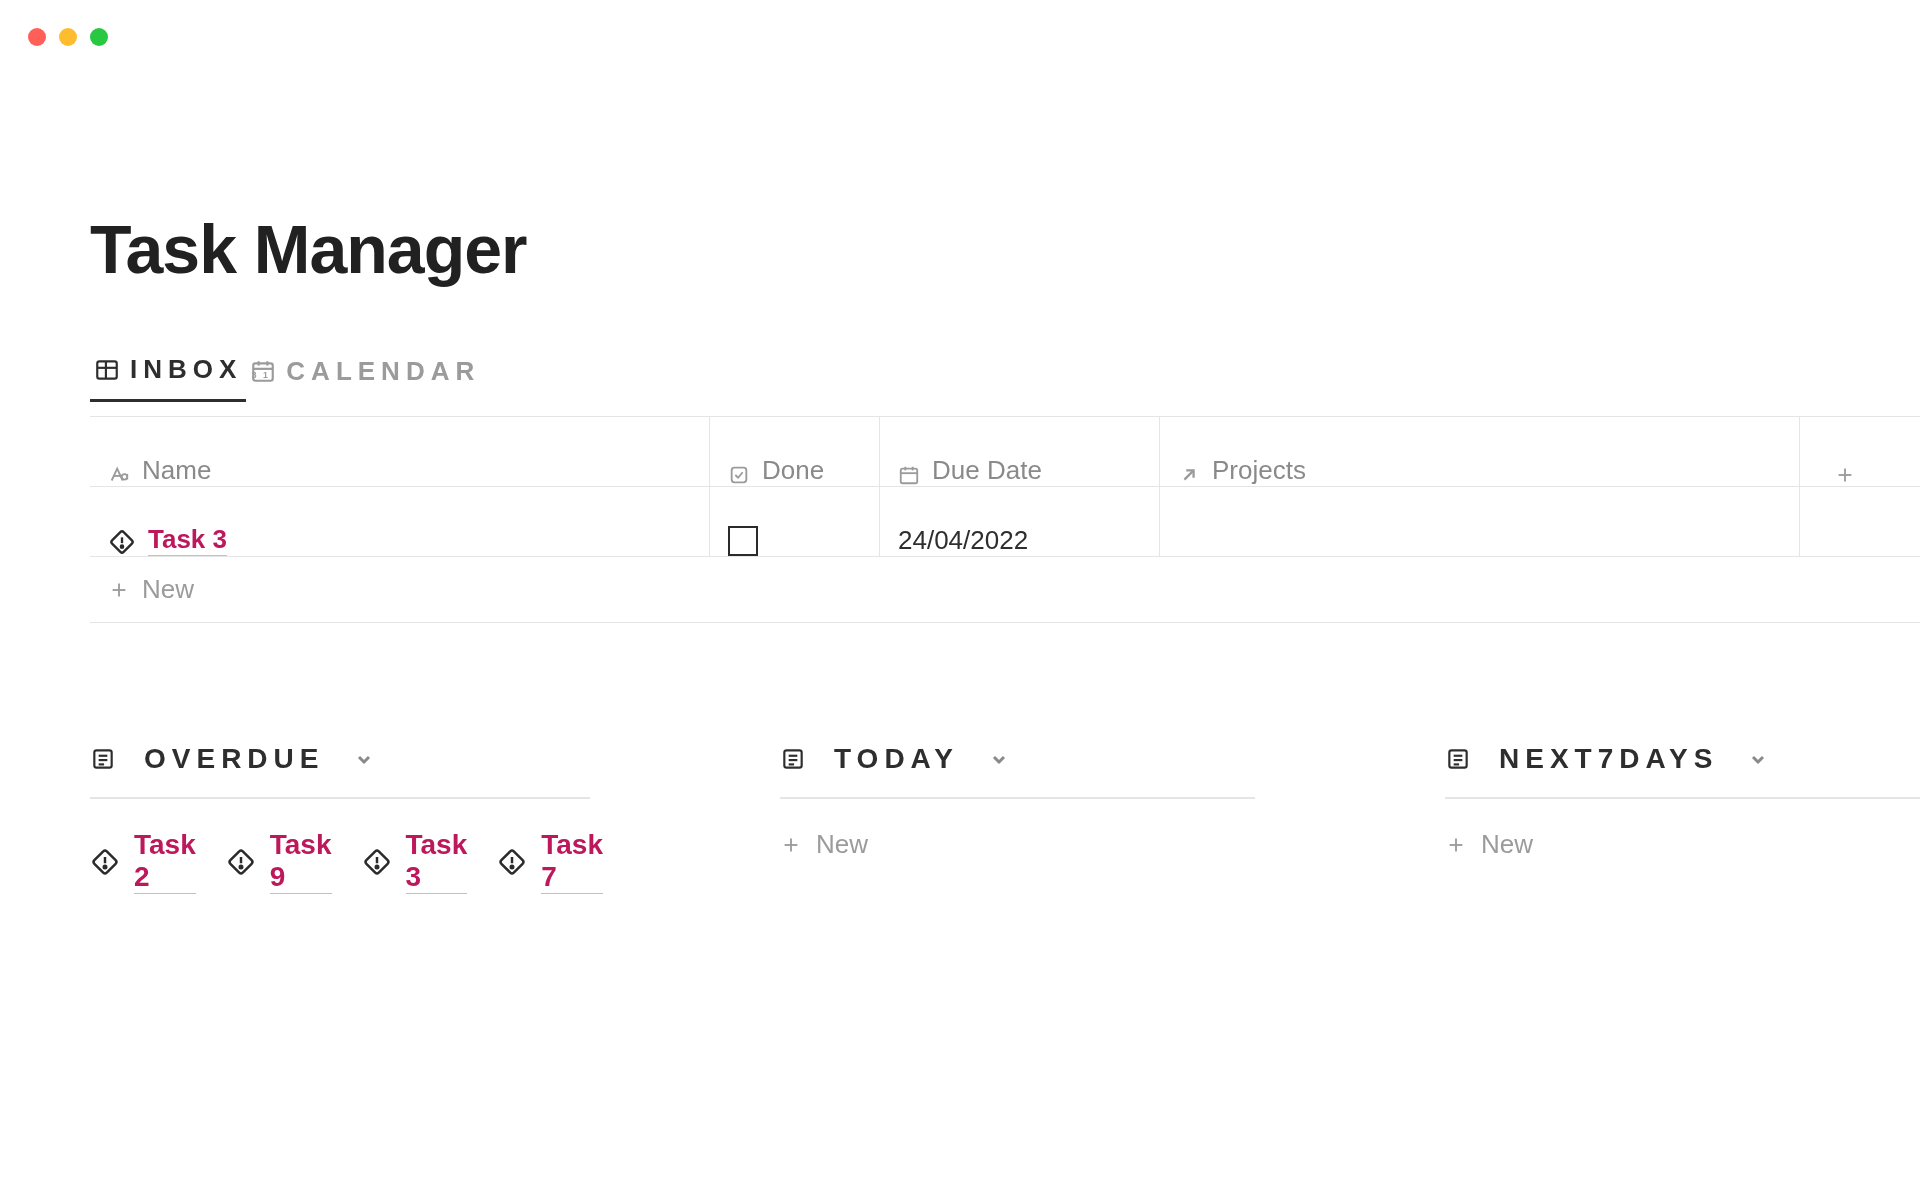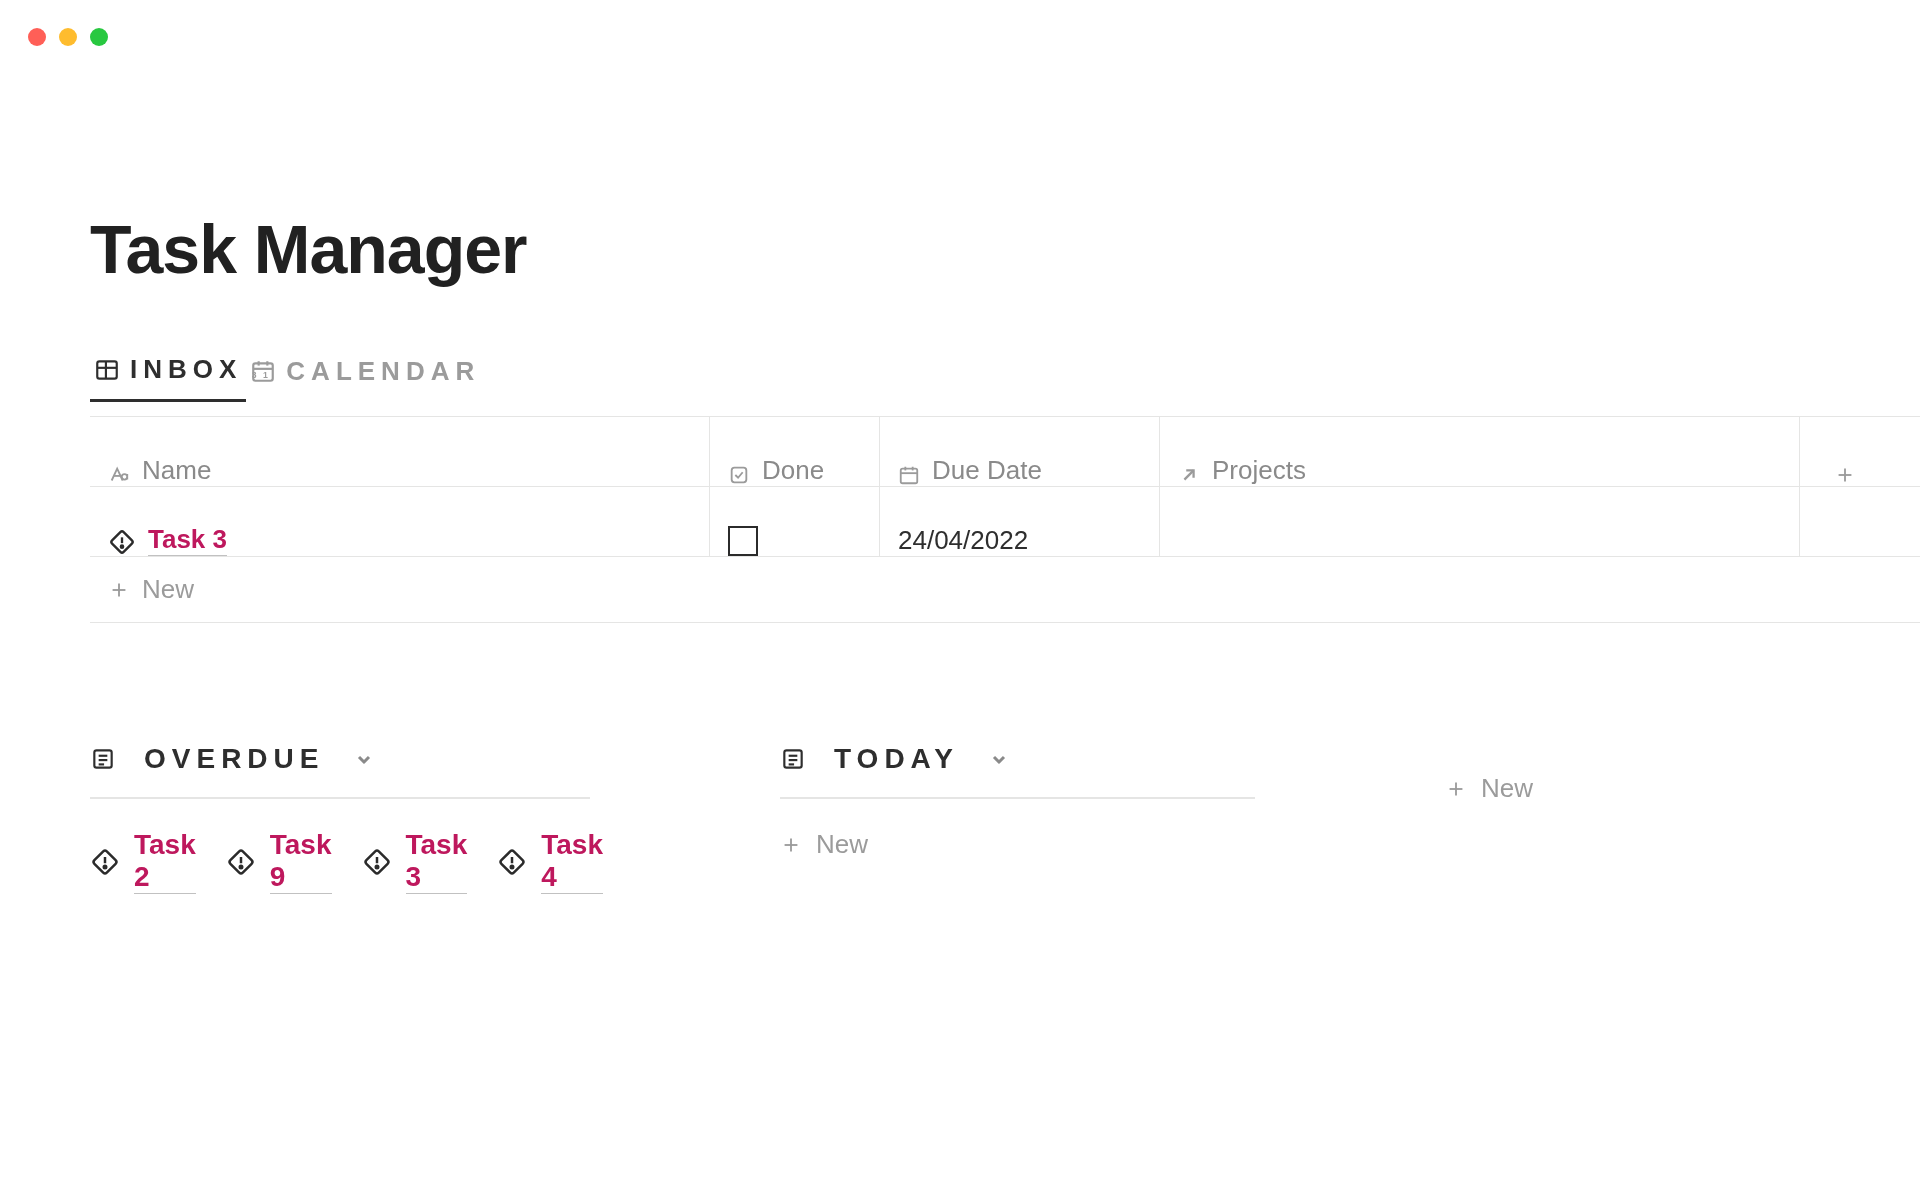--- a/index.html
+++ b/index.html
@@ -339,21 +339,21 @@
           <span class="task-link">Task 3</span>
         </div>
         <div class="board-item">
           <span class="ic">
             <svg viewBox="0 0 24 24" width="30" height="30" fill="none" stroke="#2b2b2b" stroke-width="2">
               <rect x="5" y="5" width="14" height="14" rx="2" transform="rotate(45 12 12)"></rect>
               <line x1="12" y1="8" x2="12" y2="13"></line>
                 <circle cx="12" cy="16" r="1" fill="#2b2b2b"></circle>
             </svg>
           </span>
-          <span class="task-link">Task 4</span>
+          <span class="task-link">Task 7</span>
         </div>
       </div>
     </div>
 
     <div class="board">
       <div class="board-head">
         <span class="ic">
           <svg viewBox="0 0 24 24" width="26" height="26" fill="none" stroke="#2e2e2e" stroke-width="2">
             <rect x="4" y="4" width="16" height="16" rx="2"></rect>
             <line x1="8" y1="9" x2="16" y2="9"></line>
@@ -373,20 +373,36 @@
           <svg viewBox="0 0 24 24" width="22" height="22" stroke="#9b9b9b" stroke-width="2">
             <line x1="12" y1="5" x2="12" y2="19"></line>
               <line x1="5" y1="12" x2="19" y2="12"></line>
           </svg>
         </span>
         <span>New</span>
       </div>
     </div>
 
     <div class="board">
+      <div class="board-head">
+        <span class="ic">
+          <svg viewBox="0 0 24 24" width="26" height="26" fill="none" stroke="#2e2e2e" stroke-width="2">
+            <rect x="4" y="4" width="16" height="16" rx="2"></rect>
+            <line x1="8" y1="9" x2="16" y2="9"></line>
+              <line x1="8" y1="13" x2="16" y2="13"></line>
+              <line x1="8" y1="17" x2="13" y2="17"></line>
+          </svg>
+        </span>
+        <span class="board-title">NEXT7DAYS</span>
+        <span class="ic">
+          <svg viewBox="0 0 24 24" width="24" height="24" fill="none" stroke="#8a8a8a" stroke-width="3">
+            <path d="M7 10 l5 5 l5 -5"></path>
+          </svg>
+        </span>
+      </div>
       <div class="board-new">
         <span class="ic">
           <svg viewBox="0 0 24 24" width="22" height="22" stroke="#9b9b9b" stroke-width="2">
             <line x1="12" y1="5" x2="12" y2="19"></line>
               <line x1="5" y1="12" x2="19" y2="12"></line>
           </svg>
         </span>
         <span>New</span>
       </div>
     </div>

